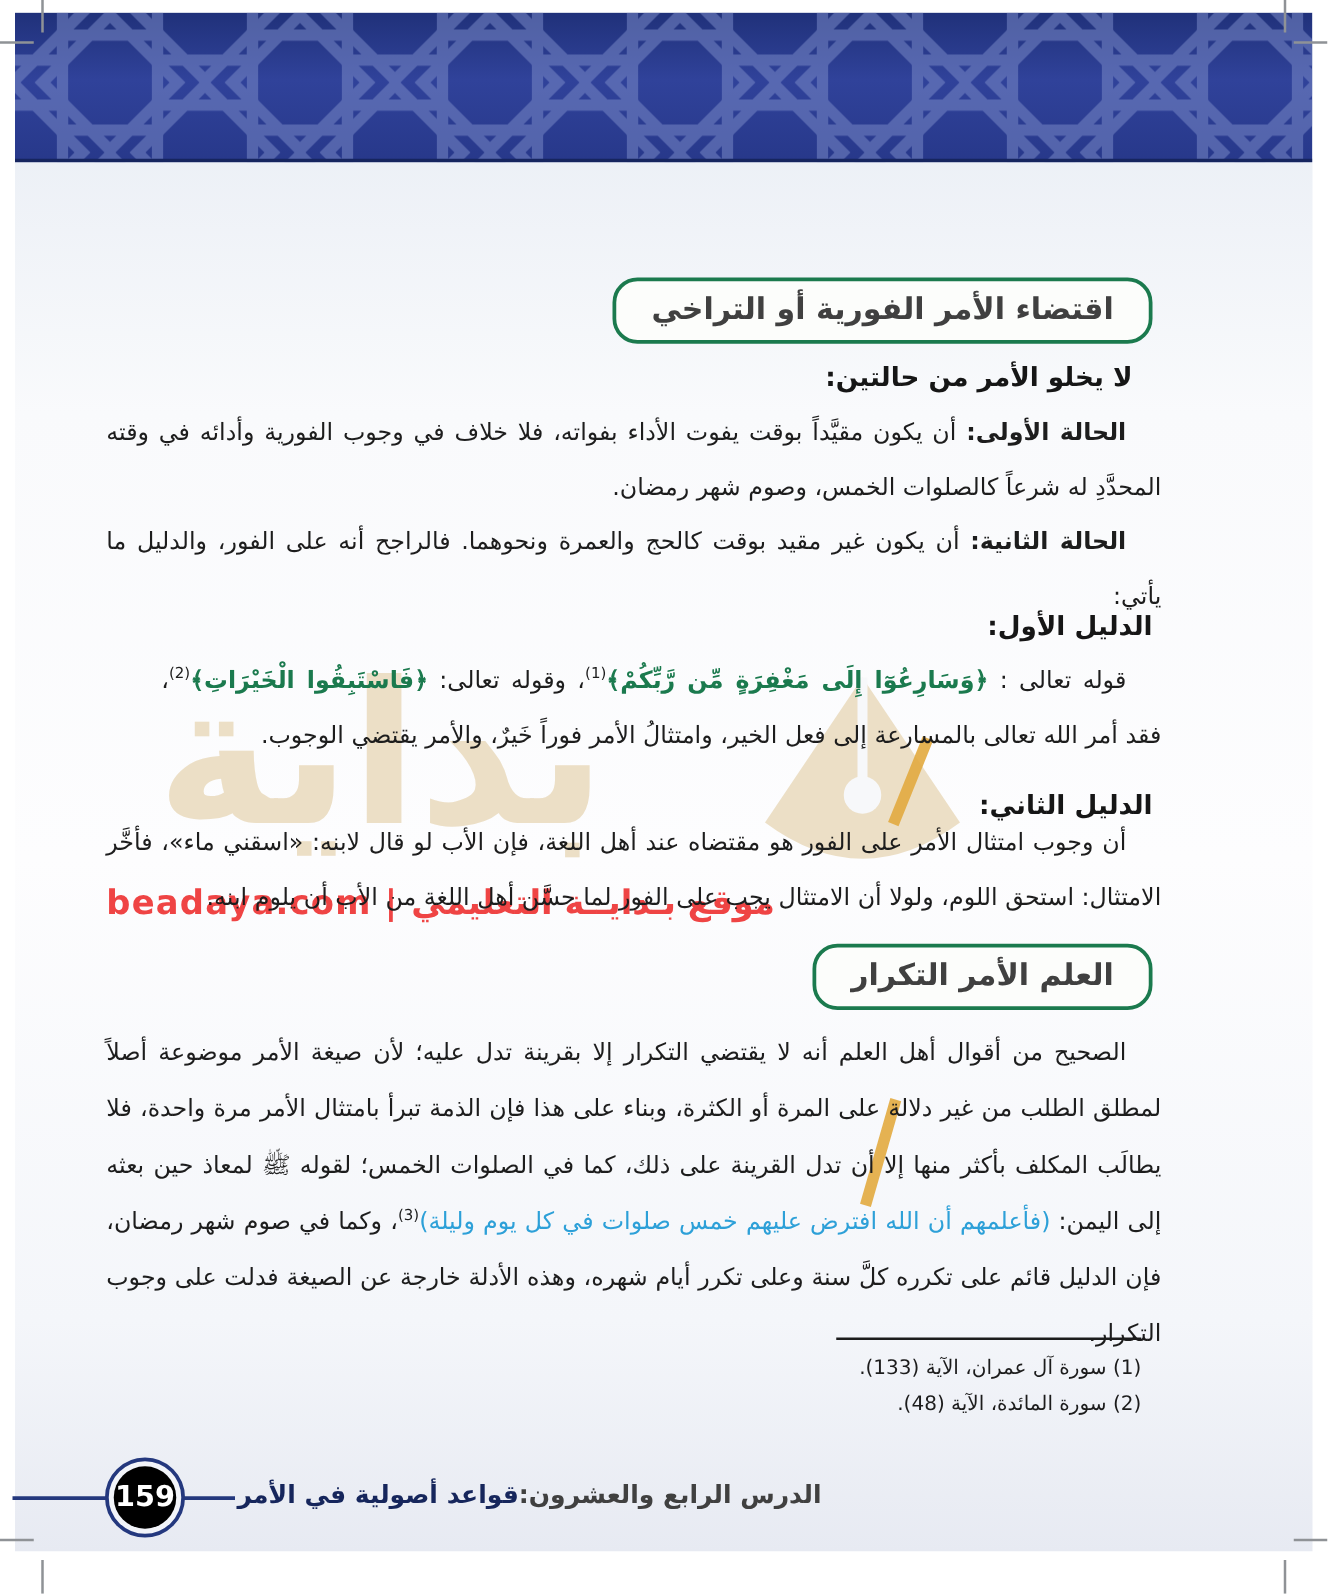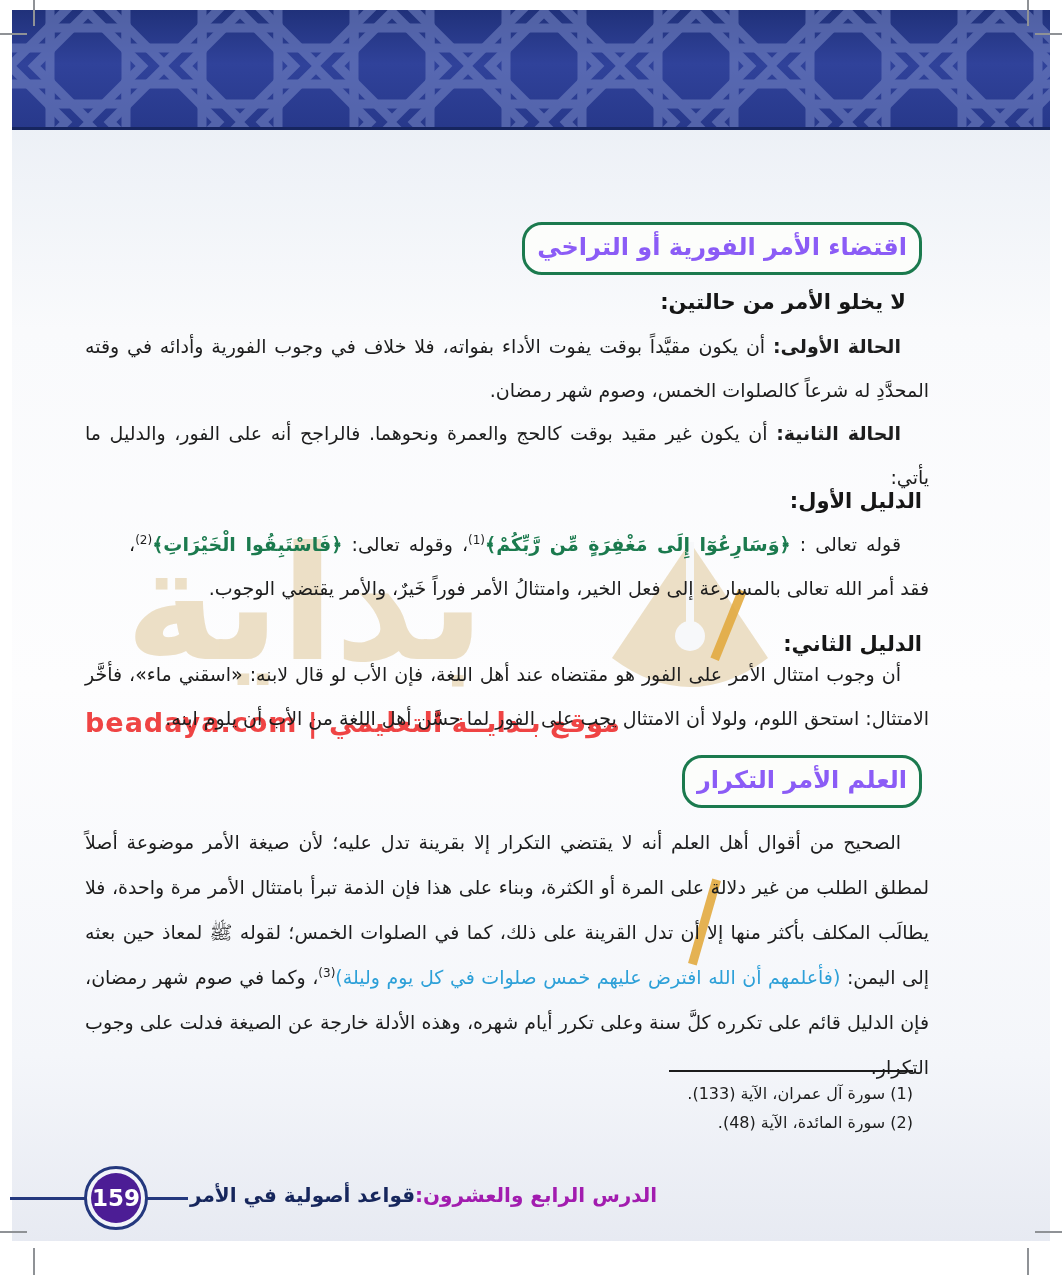--- a/index.html
+++ b/index.html
@@ -9,22 +9,22 @@
   }
   .page-bg{
     position:absolute;left:12px;top:10px;width:1038px;height:1231px;
     background:linear-gradient(180deg,#dfe4ee 0%,#ecf0f6 9%,#f9fafc 26%,#fdfdfe 55%,#f4f6fa 85%,#e7eaf2 100%);
   }
   .banner{position:absolute;left:12px;top:10px;width:1038px;height:120px;overflow:hidden;}
   .crop{position:absolute;background:#8f9296;}
   .title-box{
     position:absolute;z-index:2;right:140px;
     border:3px solid #1b7a4e;border-radius:20px;background:#fcfdfb;
-    color:#8b5cf6;font-weight:bold;font-size:24px;line-height:1;
-    padding:10px 12px 13px;direction:rtl;white-space:nowrap;
+    color:#404040;font-weight:bold;font-size:24px;line-height:1;
+    padding:10px 28px 13px;direction:rtl;white-space:nowrap;
   }
   .para{
     position:absolute;z-index:2;left:85px;right:133px;direction:rtl;
     text-align:justify;font-size:19px;line-height:44px;color:#1d1d1d;
   }
   .indent{text-indent:28px;}
   .bold-line{
     position:absolute;z-index:2;right:156px;direction:rtl;
     font-weight:bold;font-size:21px;color:#161616;white-space:nowrap;
   }
@@ -39,28 +39,28 @@
   .fn-rule{position:absolute;z-index:2;right:149px;top:1070px;width:244px;height:2px;background:#1c1c1c;}
   .footnotes{position:absolute;z-index:2;right:149px;top:1079px;direction:rtl;text-align:right;
     font-size:16px;line-height:29px;color:#1c1c1c;}
   .footer-line{position:absolute;z-index:2;left:10px;top:1197px;width:178px;height:3px;background:#24387e;}
   .page-badge{
     position:absolute;z-index:3;left:84px;top:1166px;width:64px;height:64px;border-radius:50%;
     border:3px solid #24387e;background:#f2f4f9;box-sizing:border-box;
     display:flex;align-items:center;justify-content:center;
   }
   .page-badge-inner{
-    width:50px;height:50px;border-radius:50%;background:#4c1d95;color:#ffffff;
+    width:50px;height:50px;border-radius:50%;background:#000000;color:#ffffff;
     display:flex;align-items:center;justify-content:center;font-weight:bold;font-size:23px;
   }
   .footer-text{
     position:absolute;z-index:2;left:190px;top:1183px;direction:rtl;white-space:nowrap;
     font-weight:bold;font-size:20px;
   }
-  .footer-lesson{color:#a21caf;}
+  .footer-lesson{color:#404040;}
   .footer-topic{color:#16265c;}
   
   .wm{position:absolute;z-index:1;}
   .wm-brand{left:125px;top:525px;font-size:158px;line-height:1;font-weight:bold;color:#ecdfc6;direction:rtl;}
   .wm-line{left:85px;top:707px;font-size:27px;letter-spacing:1px;font-weight:bold;color:#ef4444;direction:ltr;}
   .wm-nib{left:600px;top:540px;}
   .wm-gold1{left:724px;top:588px;width:9px;height:74px;background:#e2aa3f;transform:rotate(22deg);opacity:.9;}
   .wm-gold2{left:700px;top:878px;width:9px;height:88px;background:#e2aa3f;transform:rotate(16deg);opacity:.9;}
 </style>
 </head>

